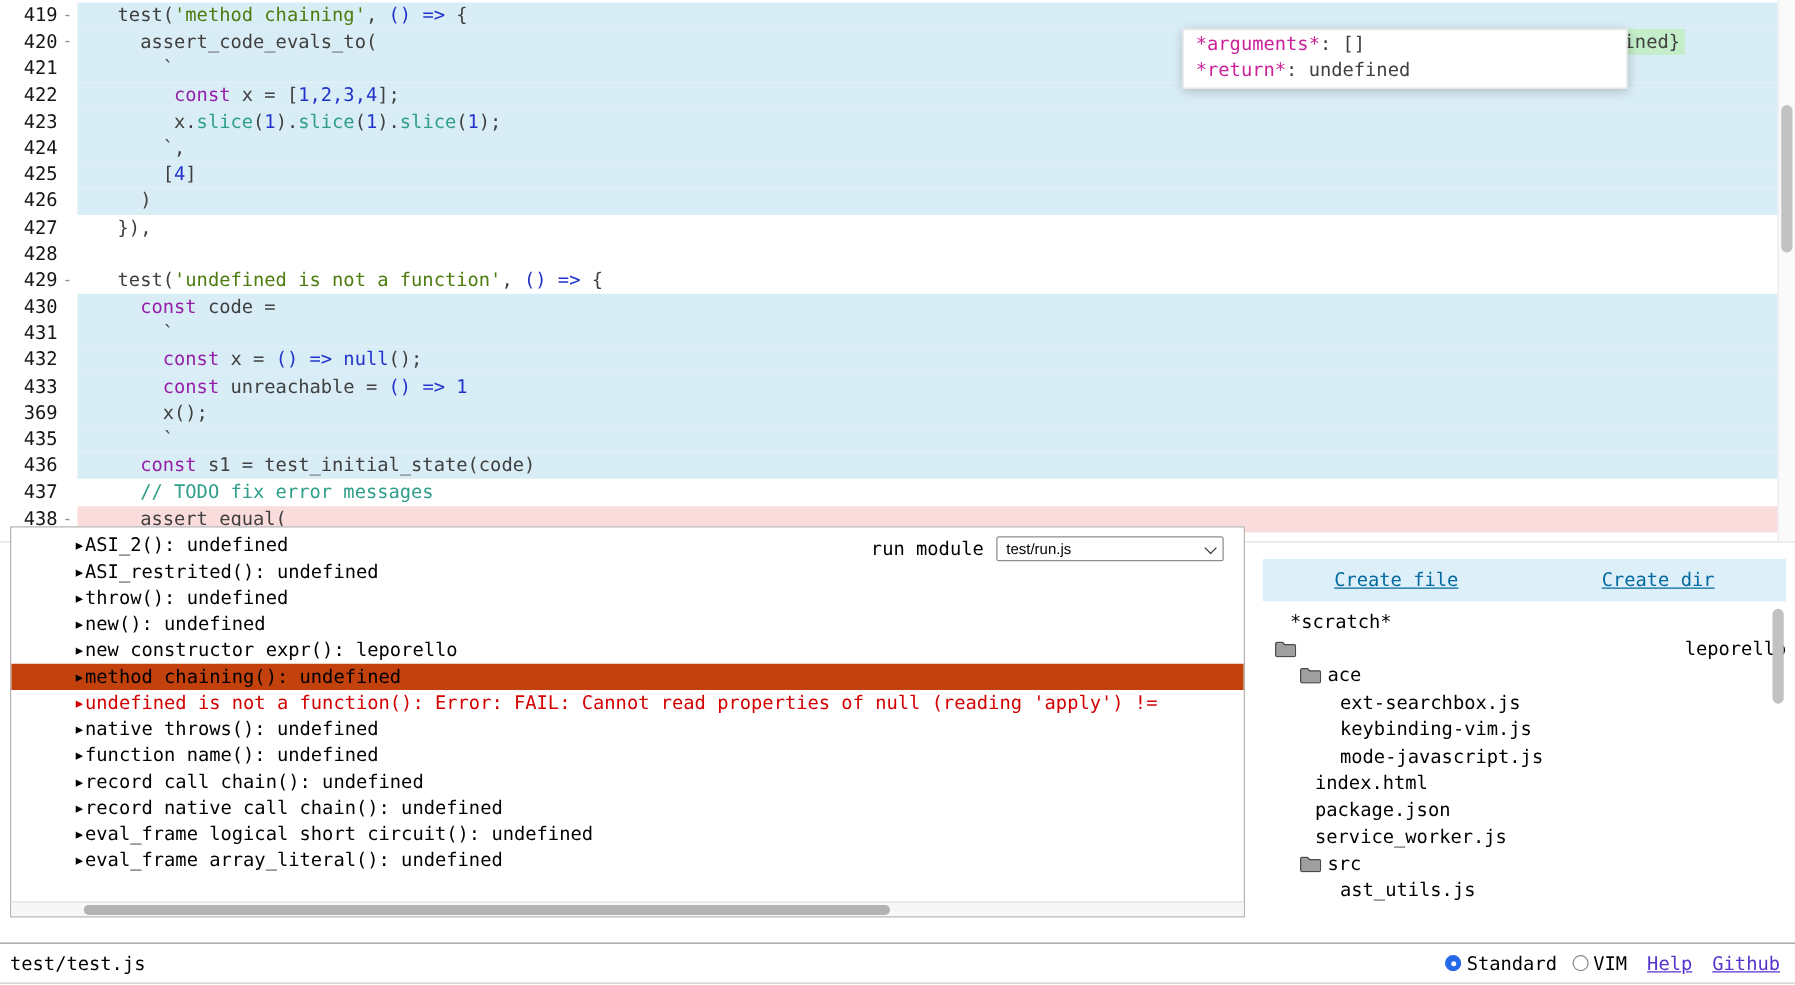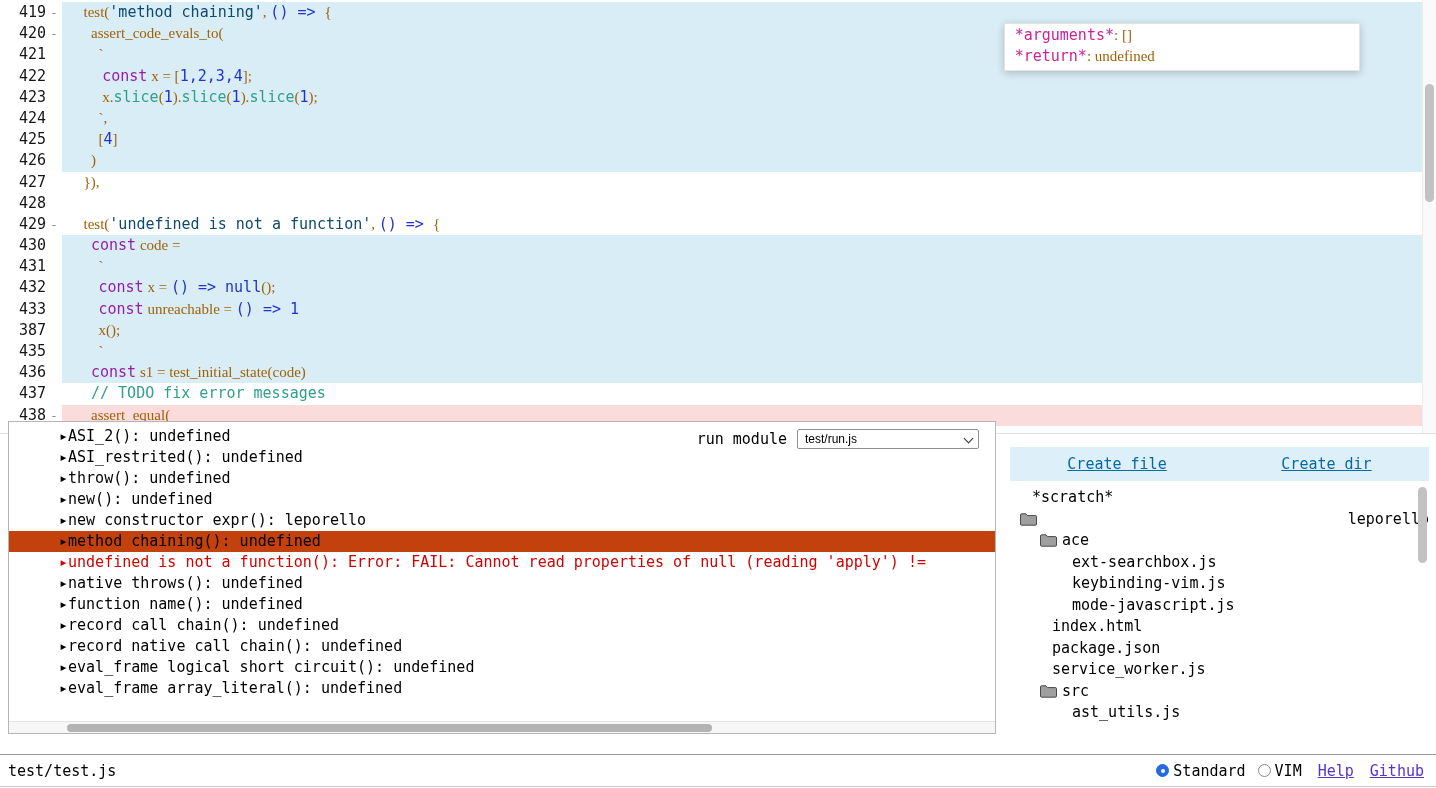--- a/index.html
+++ b/index.html
@@ -9,22 +9,22 @@
 
   
   .editor { position:absolute; left:0; top:0; width:1436px; height:434px;
             border-bottom:1px solid #e2e2e2; overflow:hidden; padding-top:2px; }
   .code-line { display:flex; height:21.2px; line-height:21.2px; font-size:15px; white-space:pre; }
   .linenum { width:46px; flex:none; text-align:right; color:#151515; }
   .fold { width:16px; flex:none; text-align:center; color:#8f8f8f; font-size:13px; }
   .code-cell { flex:1 1 auto; padding-left:14px; }
   .hl-blue { background:#d9edf6; }
   .hl-pink { background:#fbdcdc; }
-  .tk-plain { color:#a16207;font-family:Liberation Serif, serif; }
-  .tk-string { color:#0c4a6e; }
+  .tk-plain { color:#404040; }
+  .tk-string { color:#4d7c0f; }
   .tk-keyword { color:#951fa8; }
   .tk-number { color:#2133cc; }
   .tk-blue { color:#2133cc; }
   .tk-support { color:#2f9e8a; }
   .tk-comment { color:#2f9e8a; }
   .tk-key { color:#cc2299; }
 
   .eval-tooltip { position:absolute; top:2px; right:88px; font-size:15px; line-height:21.2px; white-space:pre; }
   .tip-header { background:#c4edc9; padding:0 4px; display:inline-block; }
   .tip-body { position:absolute; top:21px; left:12px; min-width:356px; background:#fff;
@@ -96,21 +96,21 @@
         <div class="code-line"><span class="linenum">424</span><span class="fold"></span><div class="code-cell hl-blue"><span class="tk-plain">      `,</span></div></div>
         <div class="code-line"><span class="linenum">425</span><span class="fold"></span><div class="code-cell hl-blue"><span class="tk-plain">      [</span><span class="tk-number">4</span><span class="tk-plain">]</span></div></div>
         <div class="code-line"><span class="linenum">426</span><span class="fold"></span><div class="code-cell hl-blue"><span class="tk-plain">    )</span></div></div>
         <div class="code-line"><span class="linenum">427</span><span class="fold"></span><div class="code-cell"><span class="tk-plain">  }),</span></div></div>
         <div class="code-line"><span class="linenum">428</span><span class="fold"></span><div class="code-cell"></div></div>
         <div class="code-line"><span class="linenum">429</span><span class="fold">-</span><div class="code-cell"><span class="tk-plain">  test(</span><span class="tk-string">'undefined is not a function'</span><span class="tk-plain">, </span><span class="tk-blue">() =&gt; </span><span class="tk-plain">{</span></div></div>
         <div class="code-line"><span class="linenum">430</span><span class="fold"></span><div class="code-cell hl-blue"><span class="tk-plain">    </span><span class="tk-keyword">const</span><span class="tk-plain"> code =</span></div></div>
         <div class="code-line"><span class="linenum">431</span><span class="fold"></span><div class="code-cell hl-blue"><span class="tk-plain">      `</span></div></div>
         <div class="code-line"><span class="linenum">432</span><span class="fold"></span><div class="code-cell hl-blue"><span class="tk-plain">      </span><span class="tk-keyword">const</span><span class="tk-plain"> x = </span><span class="tk-blue">() =&gt; </span><span class="tk-number">null</span><span class="tk-plain">();</span></div></div>
         <div class="code-line"><span class="linenum">433</span><span class="fold"></span><div class="code-cell hl-blue"><span class="tk-plain">      </span><span class="tk-keyword">const</span><span class="tk-plain"> unreachable = </span><span class="tk-blue">() =&gt; </span><span class="tk-number">1</span></div></div>
-        <div class="code-line"><span class="linenum">387</span><span class="fold"></span><div class="code-cell hl-blue"><span class="tk-plain">      x();</span></div></div>
+        <div class="code-line"><span class="linenum">369</span><span class="fold"></span><div class="code-cell hl-blue"><span class="tk-plain">      x();</span></div></div>
         <div class="code-line"><span class="linenum">435</span><span class="fold"></span><div class="code-cell hl-blue"><span class="tk-plain">      `</span></div></div>
         <div class="code-line"><span class="linenum">436</span><span class="fold"></span><div class="code-cell hl-blue"><span class="tk-plain">    </span><span class="tk-keyword">const</span><span class="tk-plain"> s1 = test_initial_state(code)</span></div></div>
         <div class="code-line"><span class="linenum">437</span><span class="fold"></span><div class="code-cell"><span class="tk-plain">    </span><span class="tk-comment">// TODO fix error messages</span></div></div>
         <div class="code-line"><span class="linenum">438</span><span class="fold">-</span><div class="code-cell hl-pink"><span class="tk-plain">    assert_equal(</span></div></div>
         <div class="code-line"><span class="linenum">439</span><span class="fold"></span><div class="code-cell"></div></div>
       </div>
     <div class="eval-tooltip">
       <div class="tip-header"><span class="tk-plain">▼{</span><span class="tk-key">*arguments*</span><span class="tk-plain">: [], </span><span class="tk-key">*return*</span><span class="tk-plain">: undefined}</span></div>
       <div class="tip-body"><div class="tip-row"><span class="tk-key">*arguments*</span><span class="tk-plain">: []</span></div><div class="tip-row"><span class="tk-key">*return*</span><span class="tk-plain">: undefined</span></div></div>
     </div>

